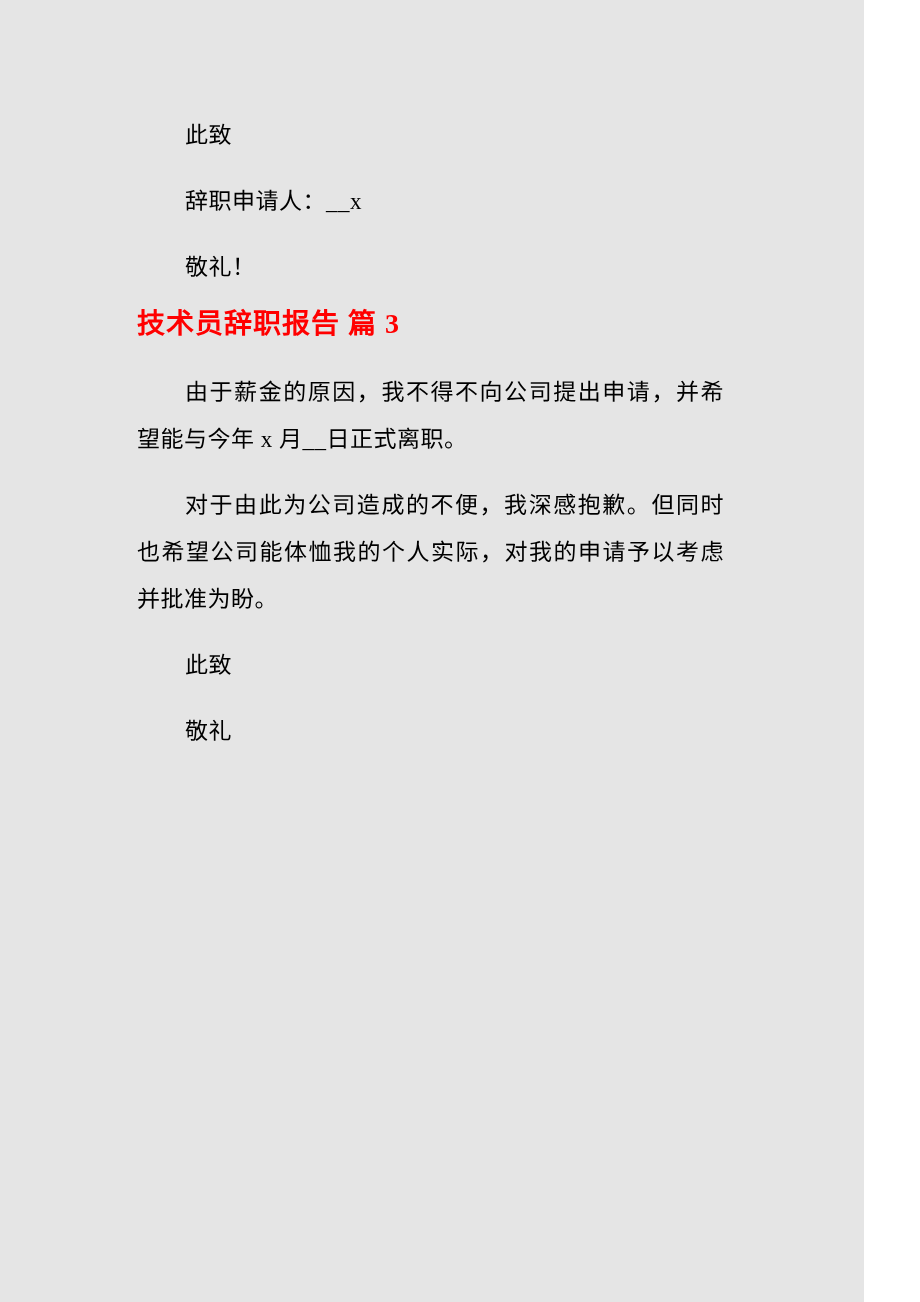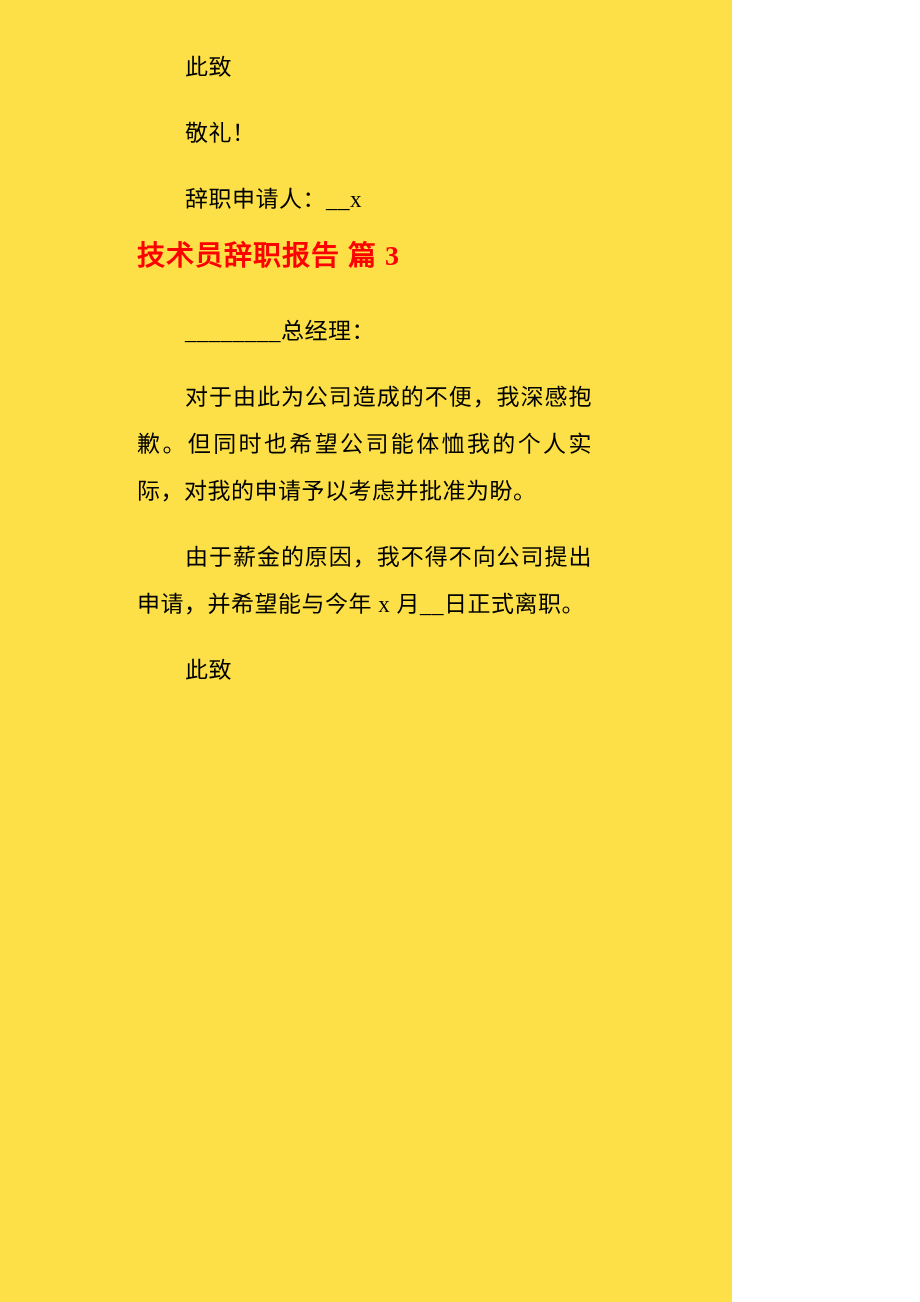--- a/index.html
+++ b/index.html
@@ -9,66 +9,66 @@
   }
   body {
     width: 920px;
     height: 1302px;
     overflow: hidden;
     font-family: "Liberation Serif", "DejaVu Serif", serif;
     color: #000000;
   }
   .page {
     box-sizing: border-box;
-    width: 732px;
+    width: 864px;
     height: 1302px;
-    padding: 44px 140px 0 137px;
-    background: #fde047;
+    padding: 112px 140px 0 137px;
+    background: #e5e5e5;
   }
   .para {
     margin: 0 0 19px 0;
     font-size: 23px;
     line-height: 47px;
     text-indent: 48px;
     text-align: justify;
     letter-spacing: 0.5px;
     word-break: break-all;
   }
   .short-line {
     text-align: left;
   }
   .section-title {
-    margin: -10px 0 29px 0;
+    margin: -10px 0 22px 0;
     font-size: 28px;
     line-height: 47px;
     font-weight: bold;
     text-indent: 0;
     text-align: left;
     color: #ff0000;
     letter-spacing: 1px;
   }
 </style>
 </head>
 <body>
 
 <div class="page">
 
   <p class="para short-line">此致</p>
 
+  <p class="para short-line">辞职申请人：__x</p>
+
   <p class="para short-line">敬礼！</p>
-
-  <p class="para short-line">辞职申请人：__x</p>
 
 
   <h2 class="para section-title">技术员辞职报告 篇 3</h2>
 
-  <p class="para short-line">________总经理：</p>
 
+
+  <p class="para">由于薪金的原因，我不得不向公司提出申请，并希望能与今年 x 月__日正式离职。</p>
 
   <p class="para">对于由此为公司造成的不便，我深感抱歉。但同时也希望公司能体恤我的个人实际，对我的申请予以考虑并批准为盼。</p>
 
-  <p class="para">由于薪金的原因，我不得不向公司提出申请，并希望能与今年 x 月__日正式离职。</p>
-
   <p class="para short-line">此致</p>
 
+  <p class="para short-line">敬礼</p>
 
 
 </div>
 
 </body></html>

